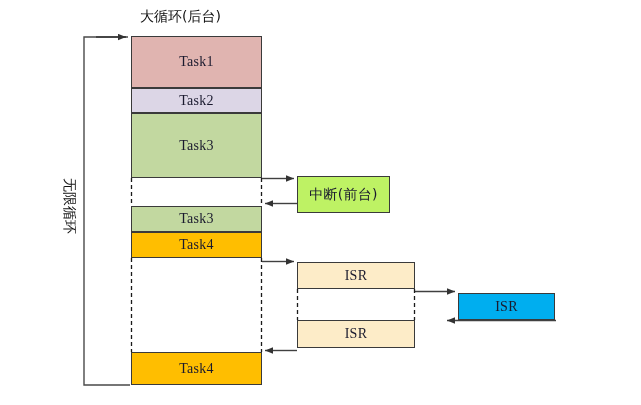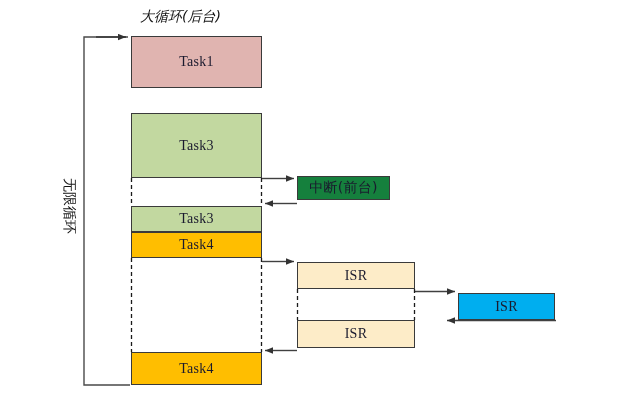--- a/index.html
+++ b/index.html
@@ -40,36 +40,37 @@
     white-space:nowrap;
   }
 
   svg.overlay{position:absolute;left:0;top:0;width:641px;height:405px;pointer-events:none;}
 </style>
 </head>
 <body>
 
 <div id="canvas">
 
-  <div class="label cjk" style="left:140px;top:8px;font-style:italic;">大循环(后台)</div>
+  <div class="label cjk" style="left:140px;top:8px;">大循环(后台)</div>
 
   <div class="vcap" style="left:78px;top:178px;transform:rotate(90deg);">无限循环</div>
 
   <div class="box" style="left:131px;top:36px;width:131px;height:52px;background:#e0b4b0;">Task1</div>
 
+  <div class="box" style="left:131px;top:88px;width:131px;height:25px;background:#dcd6e6;">Task2</div>
 
   <div class="box" style="left:131px;top:113px;width:131px;height:65px;background:#c2d8a0;">Task3</div>
 
   <div class="box" style="left:131px;top:206px;width:131px;height:26px;background:#c2d8a0;">Task3</div>
 
   <div class="box" style="left:131px;top:232px;width:131px;height:26px;background:#ffbe00;">Task4</div>
 
   <div class="box" style="left:131px;top:352px;width:131px;height:33px;background:#ffbe00;">Task4</div>
 
-  <div class="box cjk" style="left:297px;top:176px;width:93px;height:24px;background:#15803d;">中断(前台)</div>
+  <div class="box cjk" style="left:297px;top:176px;width:93px;height:37px;background:#bef264;">中断(前台)</div>
 
   <div class="box" style="left:297px;top:262px;width:118px;height:27px;background:#fdecc8;">ISR</div>
 
   <div class="box" style="left:297px;top:320px;width:118px;height:28px;background:#fdecc8;">ISR</div>
 
   <div class="box" style="left:458px;top:293px;width:97px;height:27px;background:#00aeef;">ISR</div>
 
 
   <svg class="overlay" viewBox="0 0 641 405">
     <defs>

